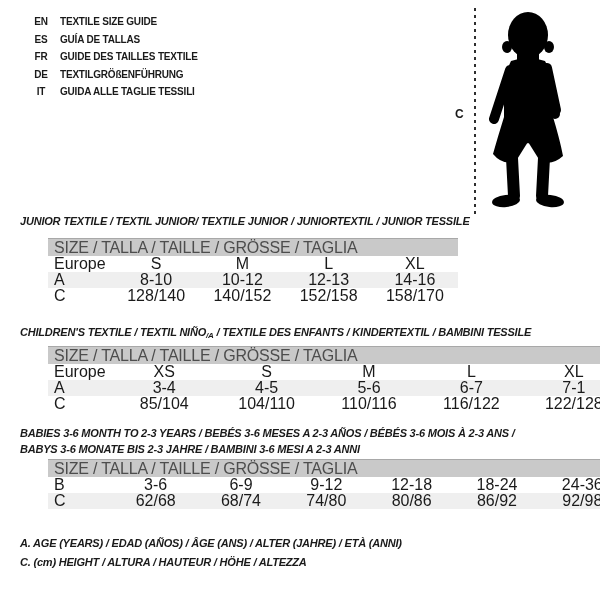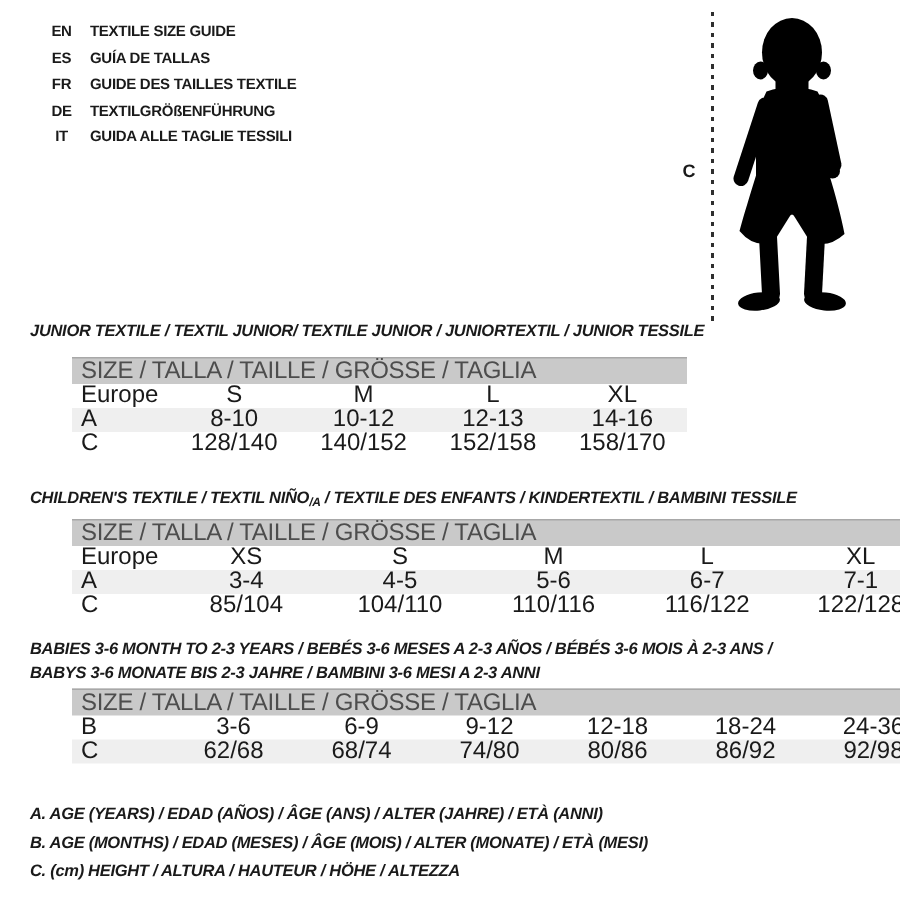--- a/index.html
+++ b/index.html
@@ -175,15 +175,14 @@
       <span class="cell">68/74</span>
       <span class="cell">74/80</span>
       <span class="cell">80/86</span>
       <span class="cell">86/92</span>
       <span class="cell">92/98</span>
     </div>
   </div>
 
 <div class="legend">
   <div>A. AGE (YEARS) / EDAD (AÑOS) / ÂGE (ANS) / ALTER (JAHRE) / ETÀ (ANNI)</div>
-  <div>B. AGE (MONTHS) / EDAD (MESES) / ÂGE (MOIS) / ALTER (MONATE) / ETÀ (MESI)</div>
   <div>C. (cm) HEIGHT / ALTURA / HAUTEUR / HÖHE / ALTEZZA</div>
 </div>
 
 </body></html>

